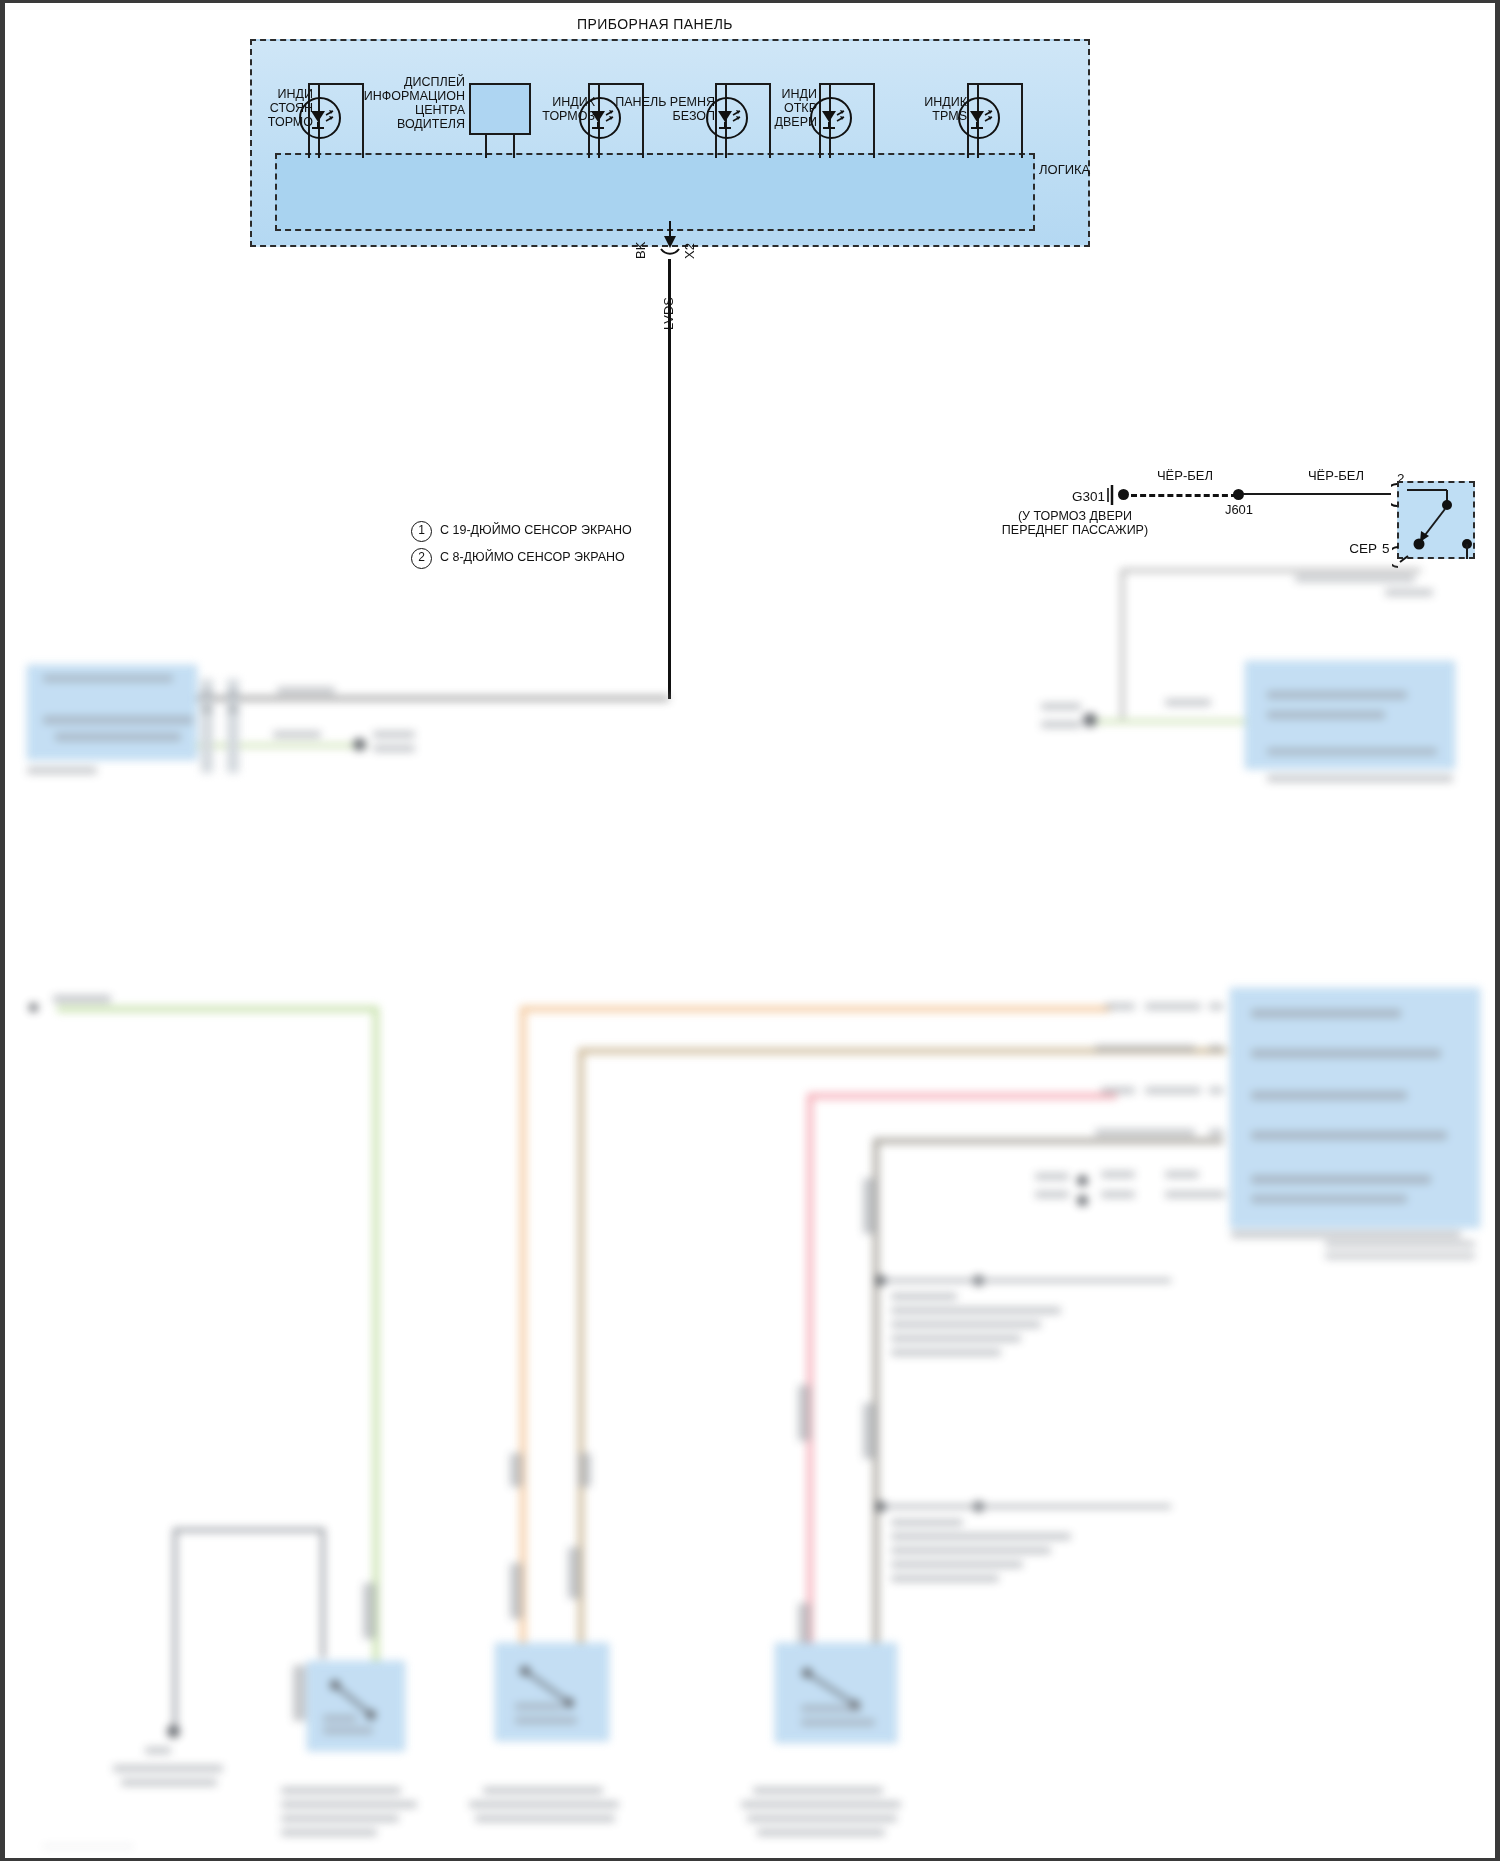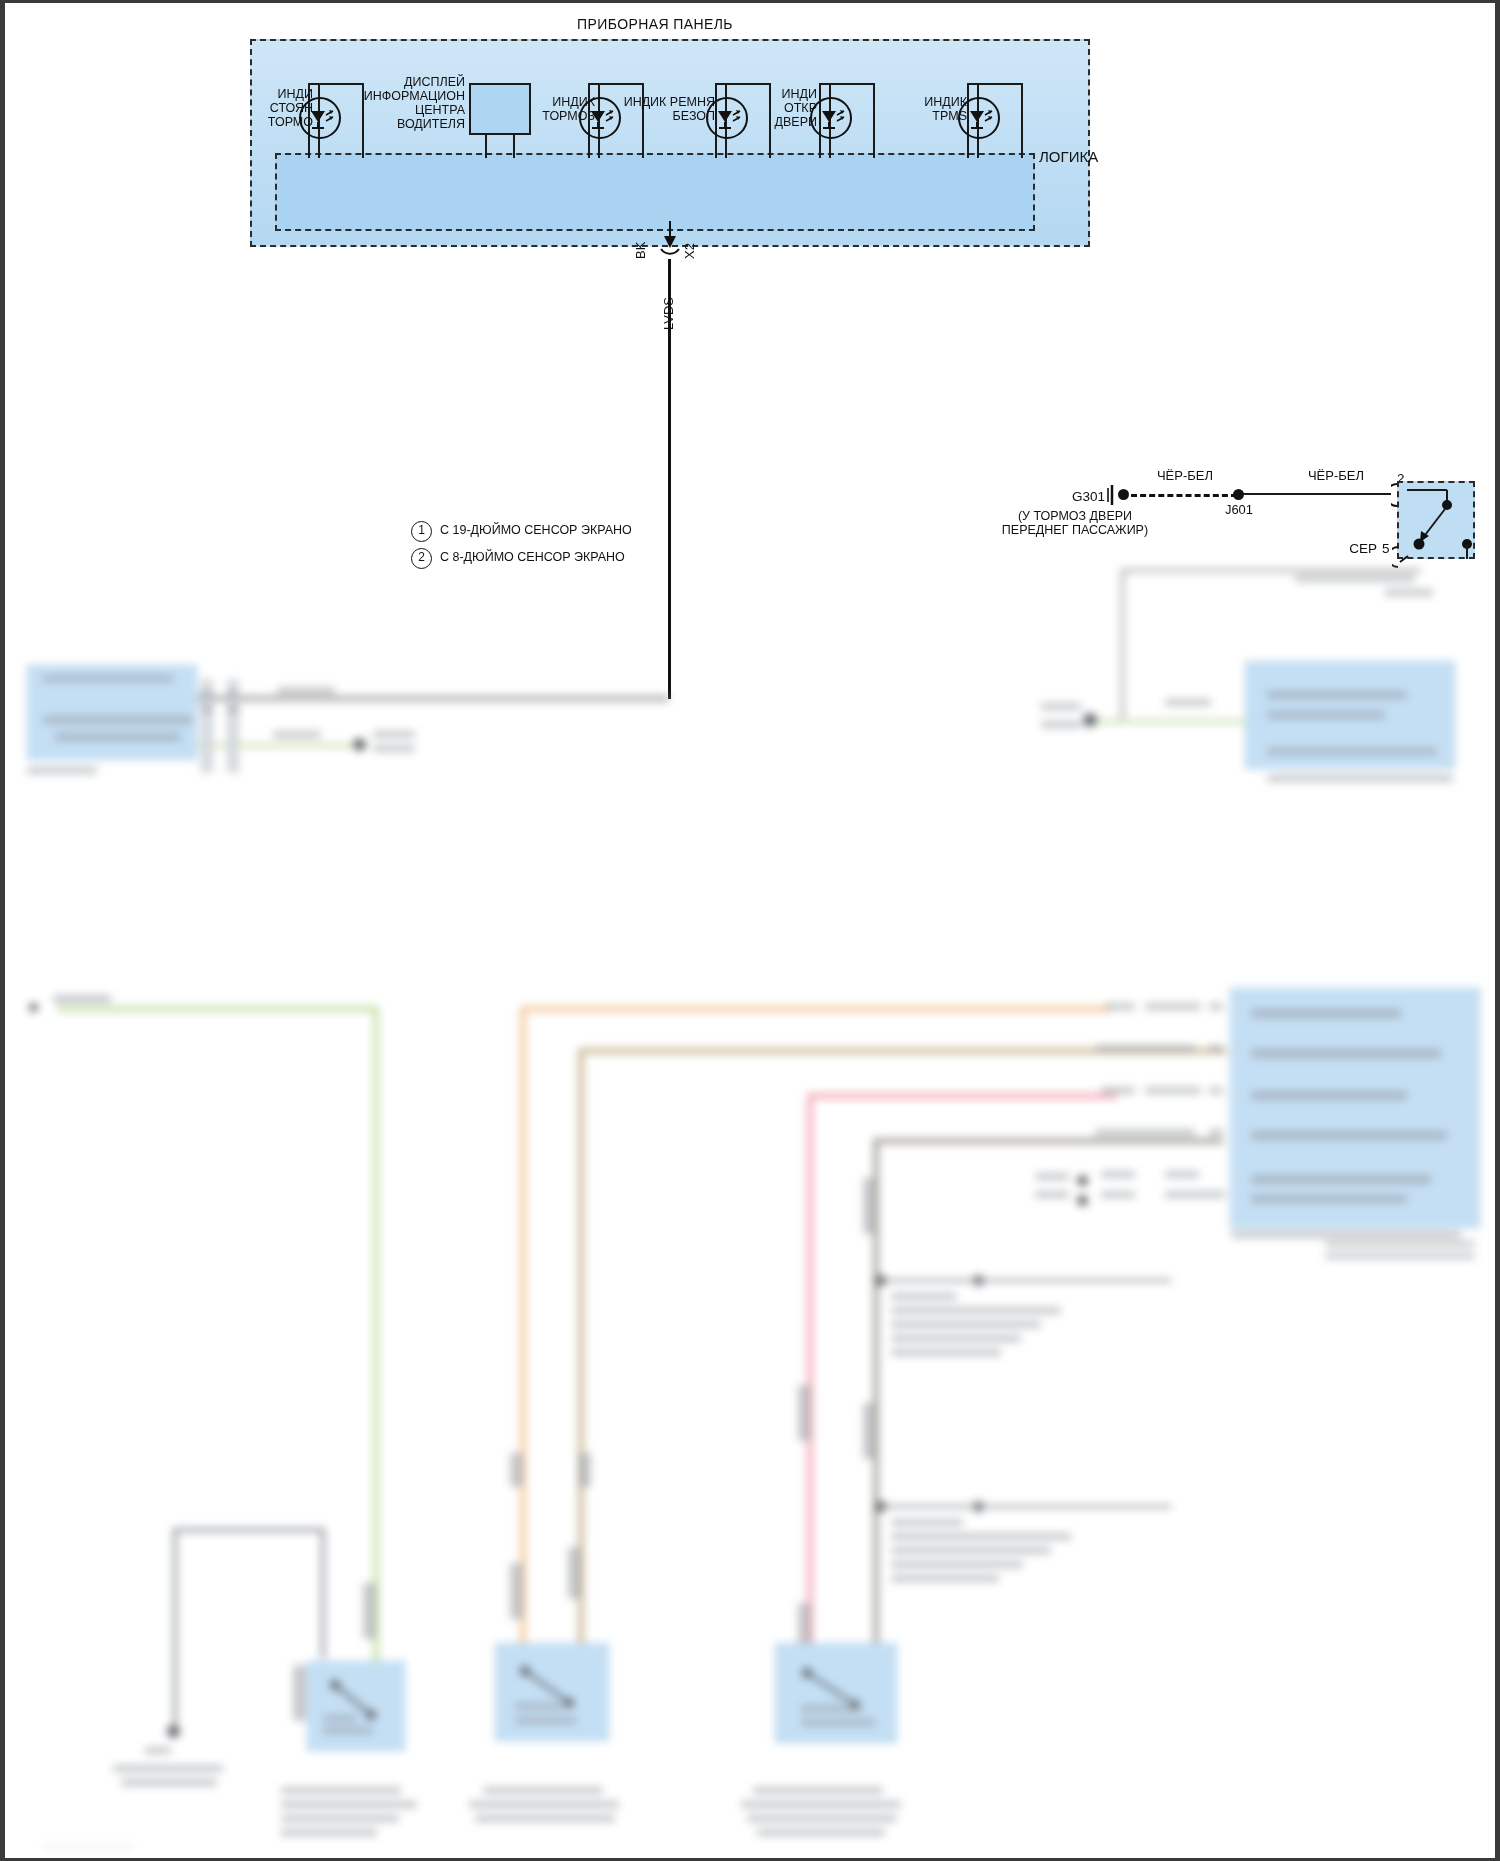--- a/index.html
+++ b/index.html
@@ -78,21 +78,21 @@
 </head>
 <body>
 
 <div id="page">
 
   <div class="lbl ctr" style="left:500px;top:14px;width:300px;font-size:14px;letter-spacing:.4px;">ПРИБОРНАЯ ПАНЕЛЬ</div>
 
   <div class="dashbox ip-outer" style="left:245px;top:36px;width:840px;height:208px;"></div>
 
   <div class="dashbox logic-inner" style="left:270px;top:150px;width:760px;height:78px;"></div>
-  <div class="lbl" style="left:1034px;top:146px;font-size:15px;">ЛОГИКА</div>
+  <div class="lbl" style="left:1034px;top:160px;font-size:13px;">ЛОГИКА</div>
 
   <div class="lbl rgt" style="left:228px;top:84px;width:80px;font-size:12.5px;">ИНДИ
 СТОЯН
 ТОРМО</div>
   <div class="bracket" style="left:303px;top:80px;width:56px;height:75px;"></div>
   <div class="vline" style="left:313px;top:80px;height:75px;"></div>
   <div class="led" style="left:294px;top:94px;width:42px;height:42px;">
     <div class="circ"></div>
     <svg width="42" height="42" viewBox="0 0 42 42" style="position:absolute;left:0;top:0;">
       <polygon points="12,14 26,14 19,25" fill="#111"></polygon>
@@ -123,21 +123,21 @@
       <polygon points="12,14 26,14 19,25" fill="#111"></polygon>
       <line x1="19" y1="25" x2="19" y2="31" stroke="#111" stroke-width="2"></line>
       <line x1="13" y1="31" x2="25" y2="31" stroke="#111" stroke-width="2"></line>
       <line x1="27" y1="18" x2="34" y2="14" stroke="#111" stroke-width="1.6"></line>
       <polygon points="34,14 30,13 32,17" fill="#111"></polygon>
       <line x1="27" y1="24" x2="34" y2="20" stroke="#111" stroke-width="1.6"></line>
       <polygon points="34,20 30,19 32,23" fill="#111"></polygon>
     </svg>
   </div>
 
-  <div class="lbl rgt" style="left:588px;top:92px;width:122px;font-size:12.5px;">ИНДИК РЕМНЯ
+  <div class="lbl rgt" style="left:588px;top:92px;width:122px;font-size:12.5px;">ПАНЕЛЬ РЕМНЯ
 БЕЗОП</div>
   <div class="bracket" style="left:710px;top:80px;width:56px;height:75px;"></div>
   <div class="vline" style="left:720px;top:80px;height:75px;"></div>
   <div class="led" style="left:701px;top:94px;width:42px;height:42px;">
     <div class="circ"></div>
     <svg width="42" height="42" viewBox="0 0 42 42" style="position:absolute;left:0;top:0;">
       <polygon points="12,14 26,14 19,25" fill="#111"></polygon>
       <line x1="19" y1="25" x2="19" y2="31" stroke="#111" stroke-width="2"></line>
       <line x1="13" y1="31" x2="25" y2="31" stroke="#111" stroke-width="2"></line>
       <line x1="27" y1="18" x2="34" y2="14" stroke="#111" stroke-width="1.6"></line>

